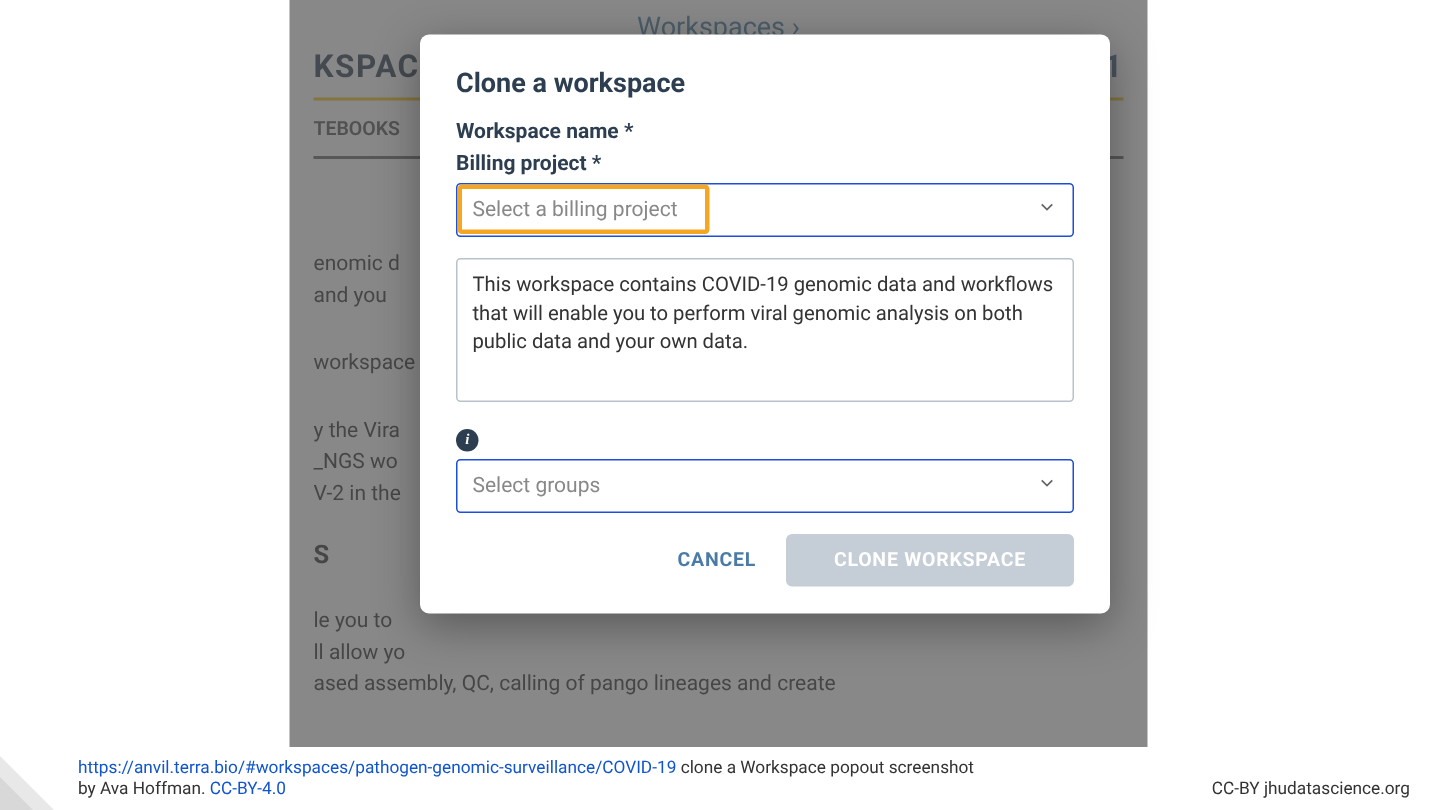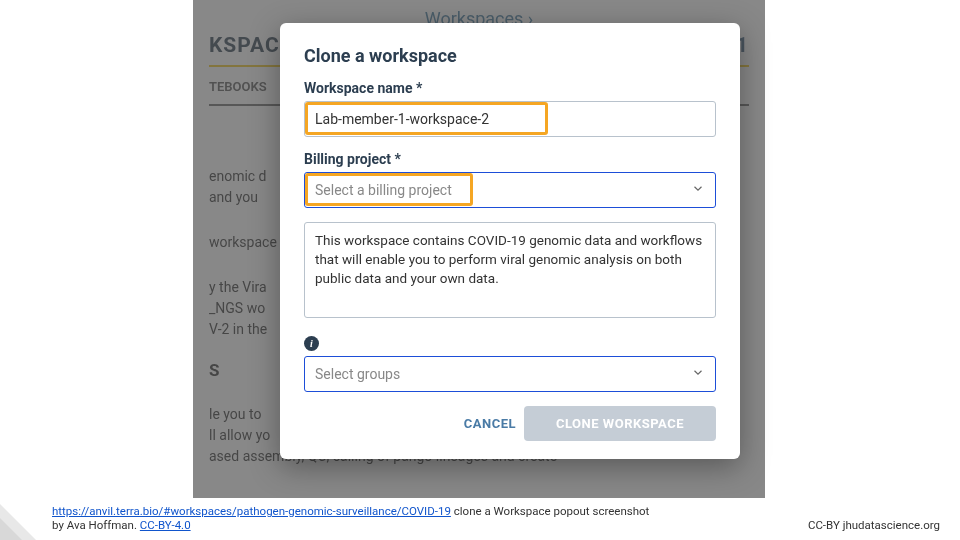--- a/index.html
+++ b/index.html
@@ -19,25 +19,25 @@
 .input-wrap{position:relative;margin-bottom:14px}
 .text-input{width:100%;height:36px;border:1px solid #b8c2cc;border-radius:3px;padding:0 10px;font-size:14px;color:#333}
 .select-input{width:100%;height:36px;border:1px solid #1d4ed8;border-radius:3px;padding:0 30px 0 10px;font-size:14px;color:#888;display:flex;align-items:center;position:relative;background:#fff}
 .textarea-input{width:100%;height:96px;border:1px solid #b8c2cc;border-radius:3px;padding:8px 10px;font-size:13.5px;color:#333;resize:none;line-height:1.4}
 .chevron{position:absolute;right:10px;top:50%;transform:translateY(-50%);pointer-events:none}
 .chevron svg{width:14px;height:14px;stroke:#666;stroke-width:2;fill:none}
 .hl{position:absolute;border:3px solid #f5a623;border-radius:3px;pointer-events:none}
 .hl1{top:1px;left:1px;width:243px;height:33px}
 .hl2{top:1px;left:1px;width:168px;height:33px}
 .info-icon{display:inline-flex;width:15px;height:15px;border-radius:50%;background:#2c3e50;color:#fff;align-items:center;justify-content:center;font-size:10px;font-weight:700;font-style:italic;font-family:serif}
-.actions{display:flex;justify-content:flex-end;gap:4px;margin-top:14px;align-items:center}
+.actions{display:flex;justify-content:flex-end;gap:16px;margin-top:14px;align-items:center}
 .btn-cancel{background:none;border:none;color:#4a7ba6;font-size:13px;font-weight:700;letter-spacing:0.5px;cursor:pointer;padding:8px 4px}
 .btn-clone{background:#c5cdd6;border:none;color:#fff;font-size:13px;font-weight:700;letter-spacing:0.5px;padding:10px 32px;border-radius:4px;cursor:pointer}
 .footer{position:absolute;bottom:8px;left:52px;right:20px;font-size:11.5px;color:#333;display:flex;justify-content:space-between;align-items:flex-end}
-.footer a{color:#1155cc;text-decoration:underline}
+.footer a{color:#1155cc;}
 .corner{position:absolute;bottom:0;left:0;width:56px;height:56px}
 .corner svg{width:56px;height:56px}
 </style>
 </head>
 <body>
 
 <div class="bg-content">
   <div class="bg-breadcrumb">Workspaces ›</div>
   <div style="display:flex;justify-content:space-between">
     <div class="bg-title">KSPACE</div>
@@ -57,24 +57,20 @@
 ll allow yo
 ased assembly, QC, calling of pango lineages and create</div>
 </div>
 
 <div class="dim"></div>
 
 <div class="modal">
   <h2>Clone a workspace</h2>
 
   <div class="label">Workspace name *</div>
-  <div class="input-wrap">
-    <input class="text-input" value="Lab-member-1-workspace-2" style="">
-    <div class="hl hl1"></div>
-  </div>
 
   <div class="label">Billing project *</div>
   <div class="input-wrap">
     <div class="select-input">
       <span>Select a billing project</span>
       <span class="chevron"><svg viewBox="0 0 24 24">
             <polyline points="6 9 12 15 18 9"></polyline>
           </svg></span>
     </div>
     <div class="hl hl2"></div>

